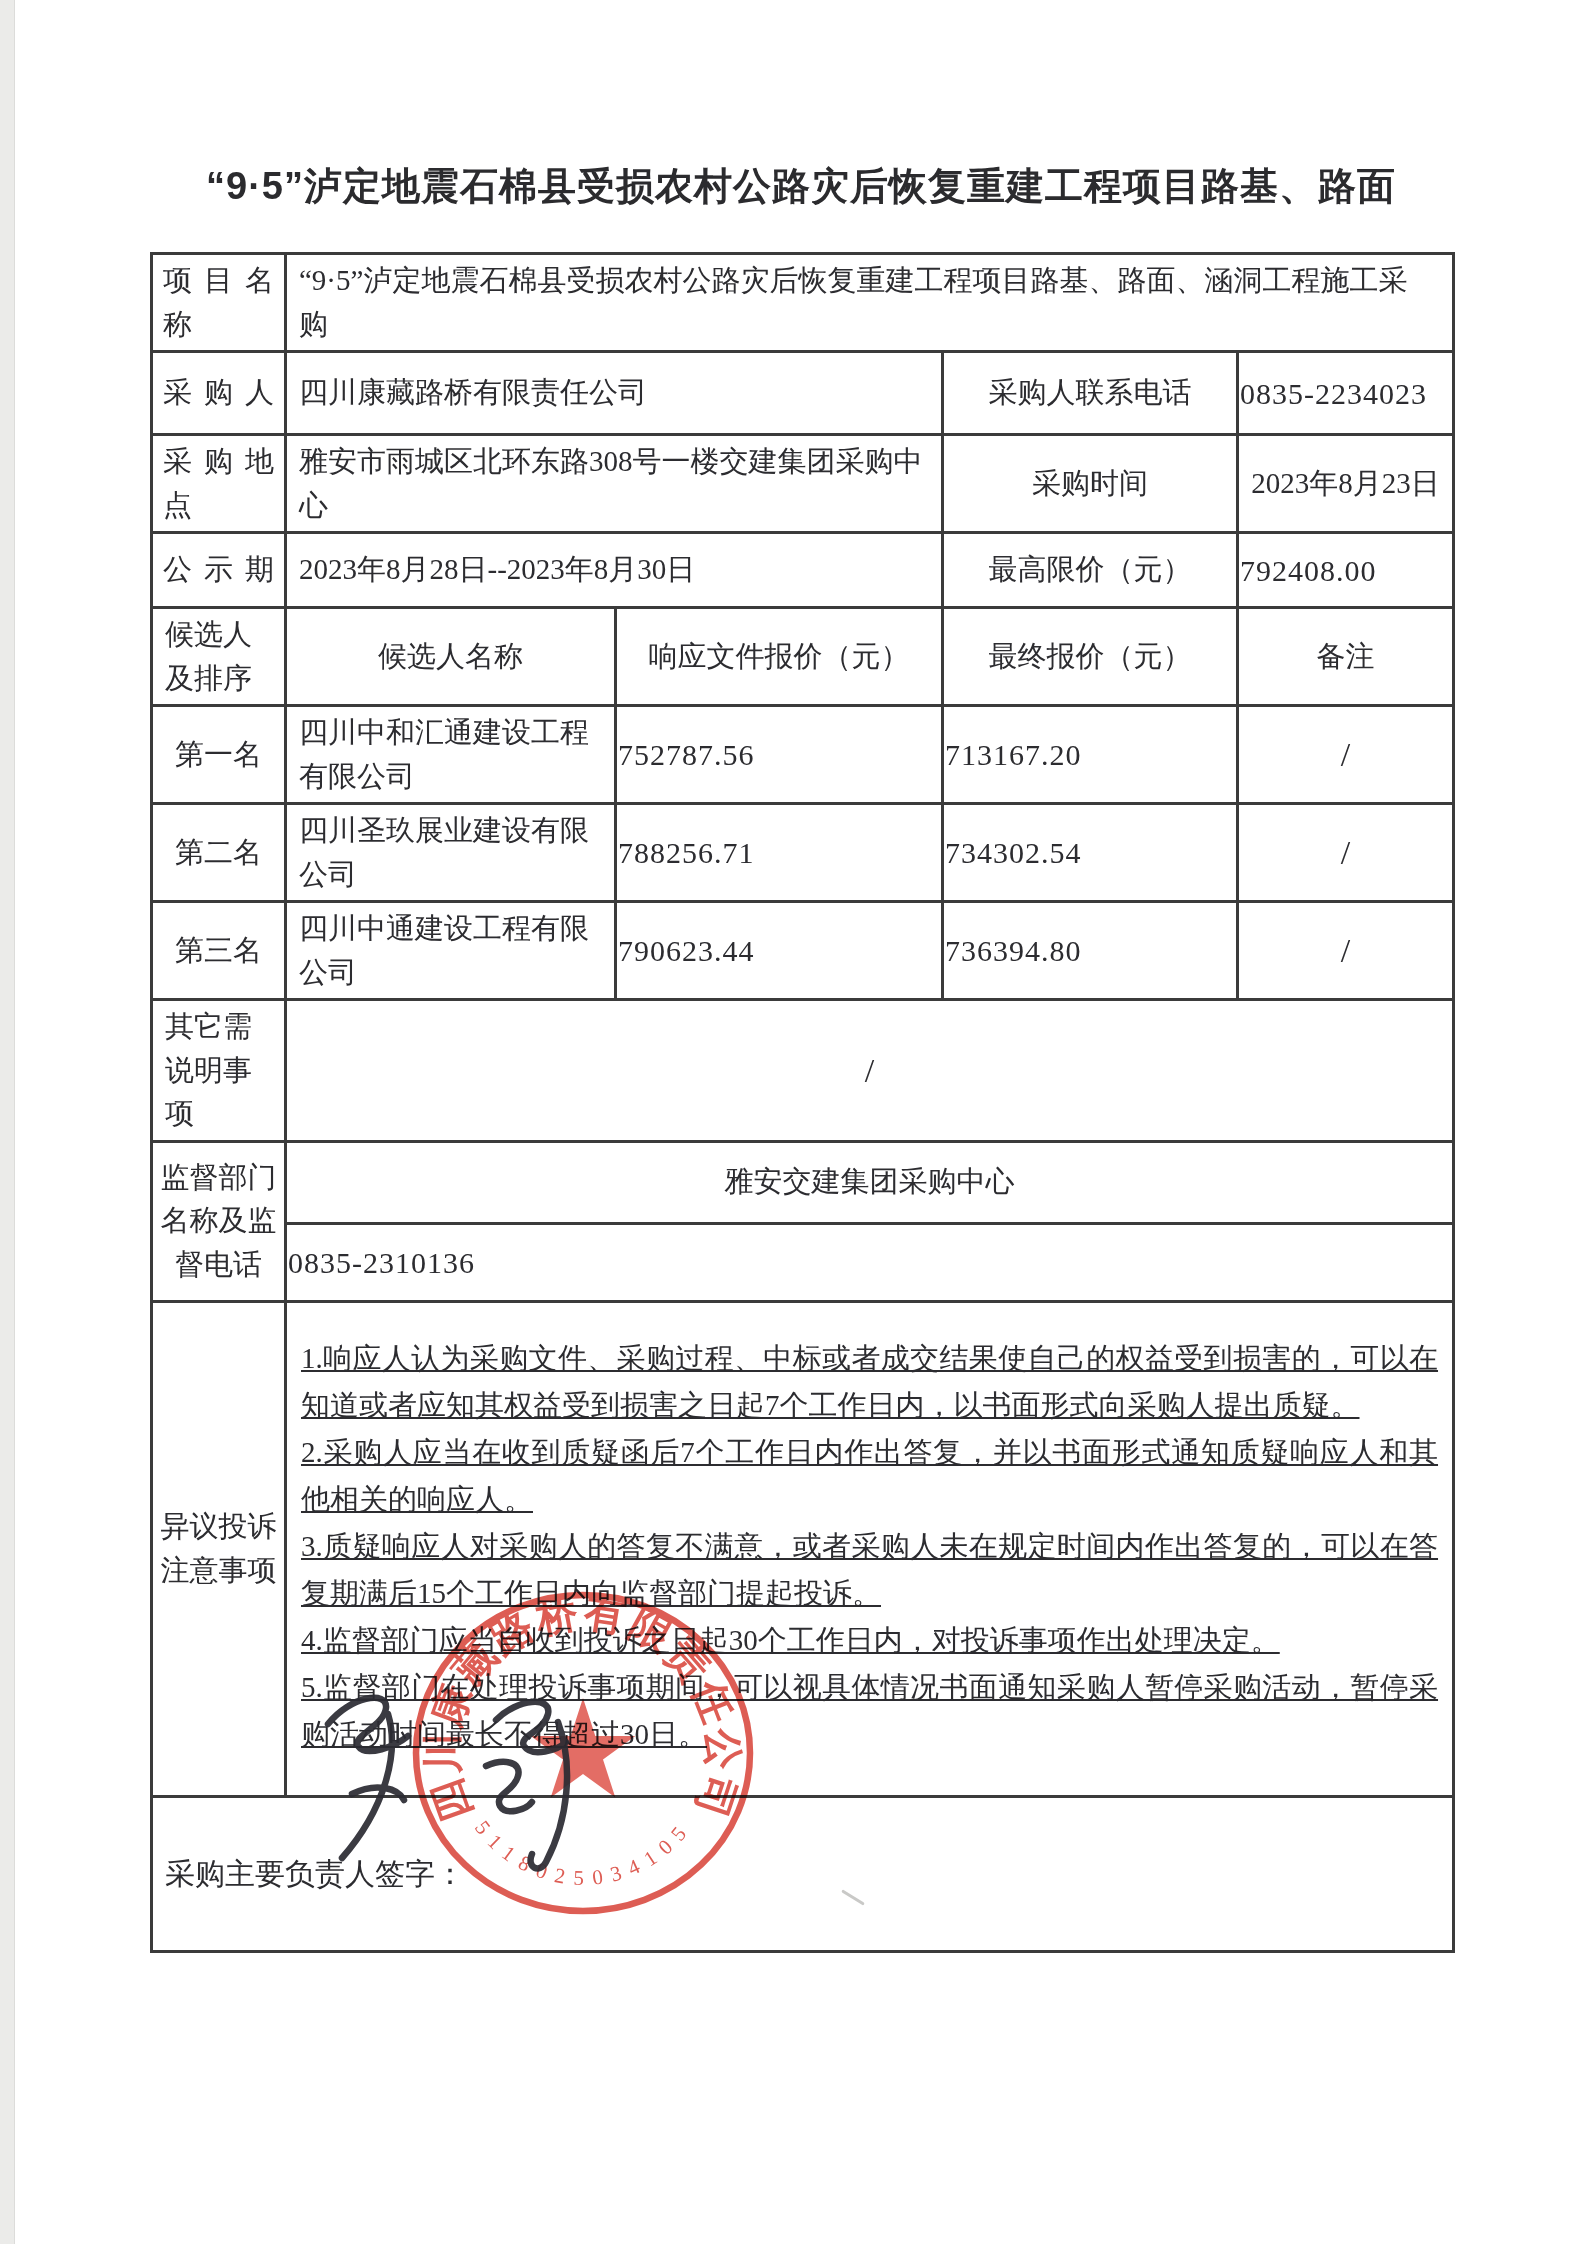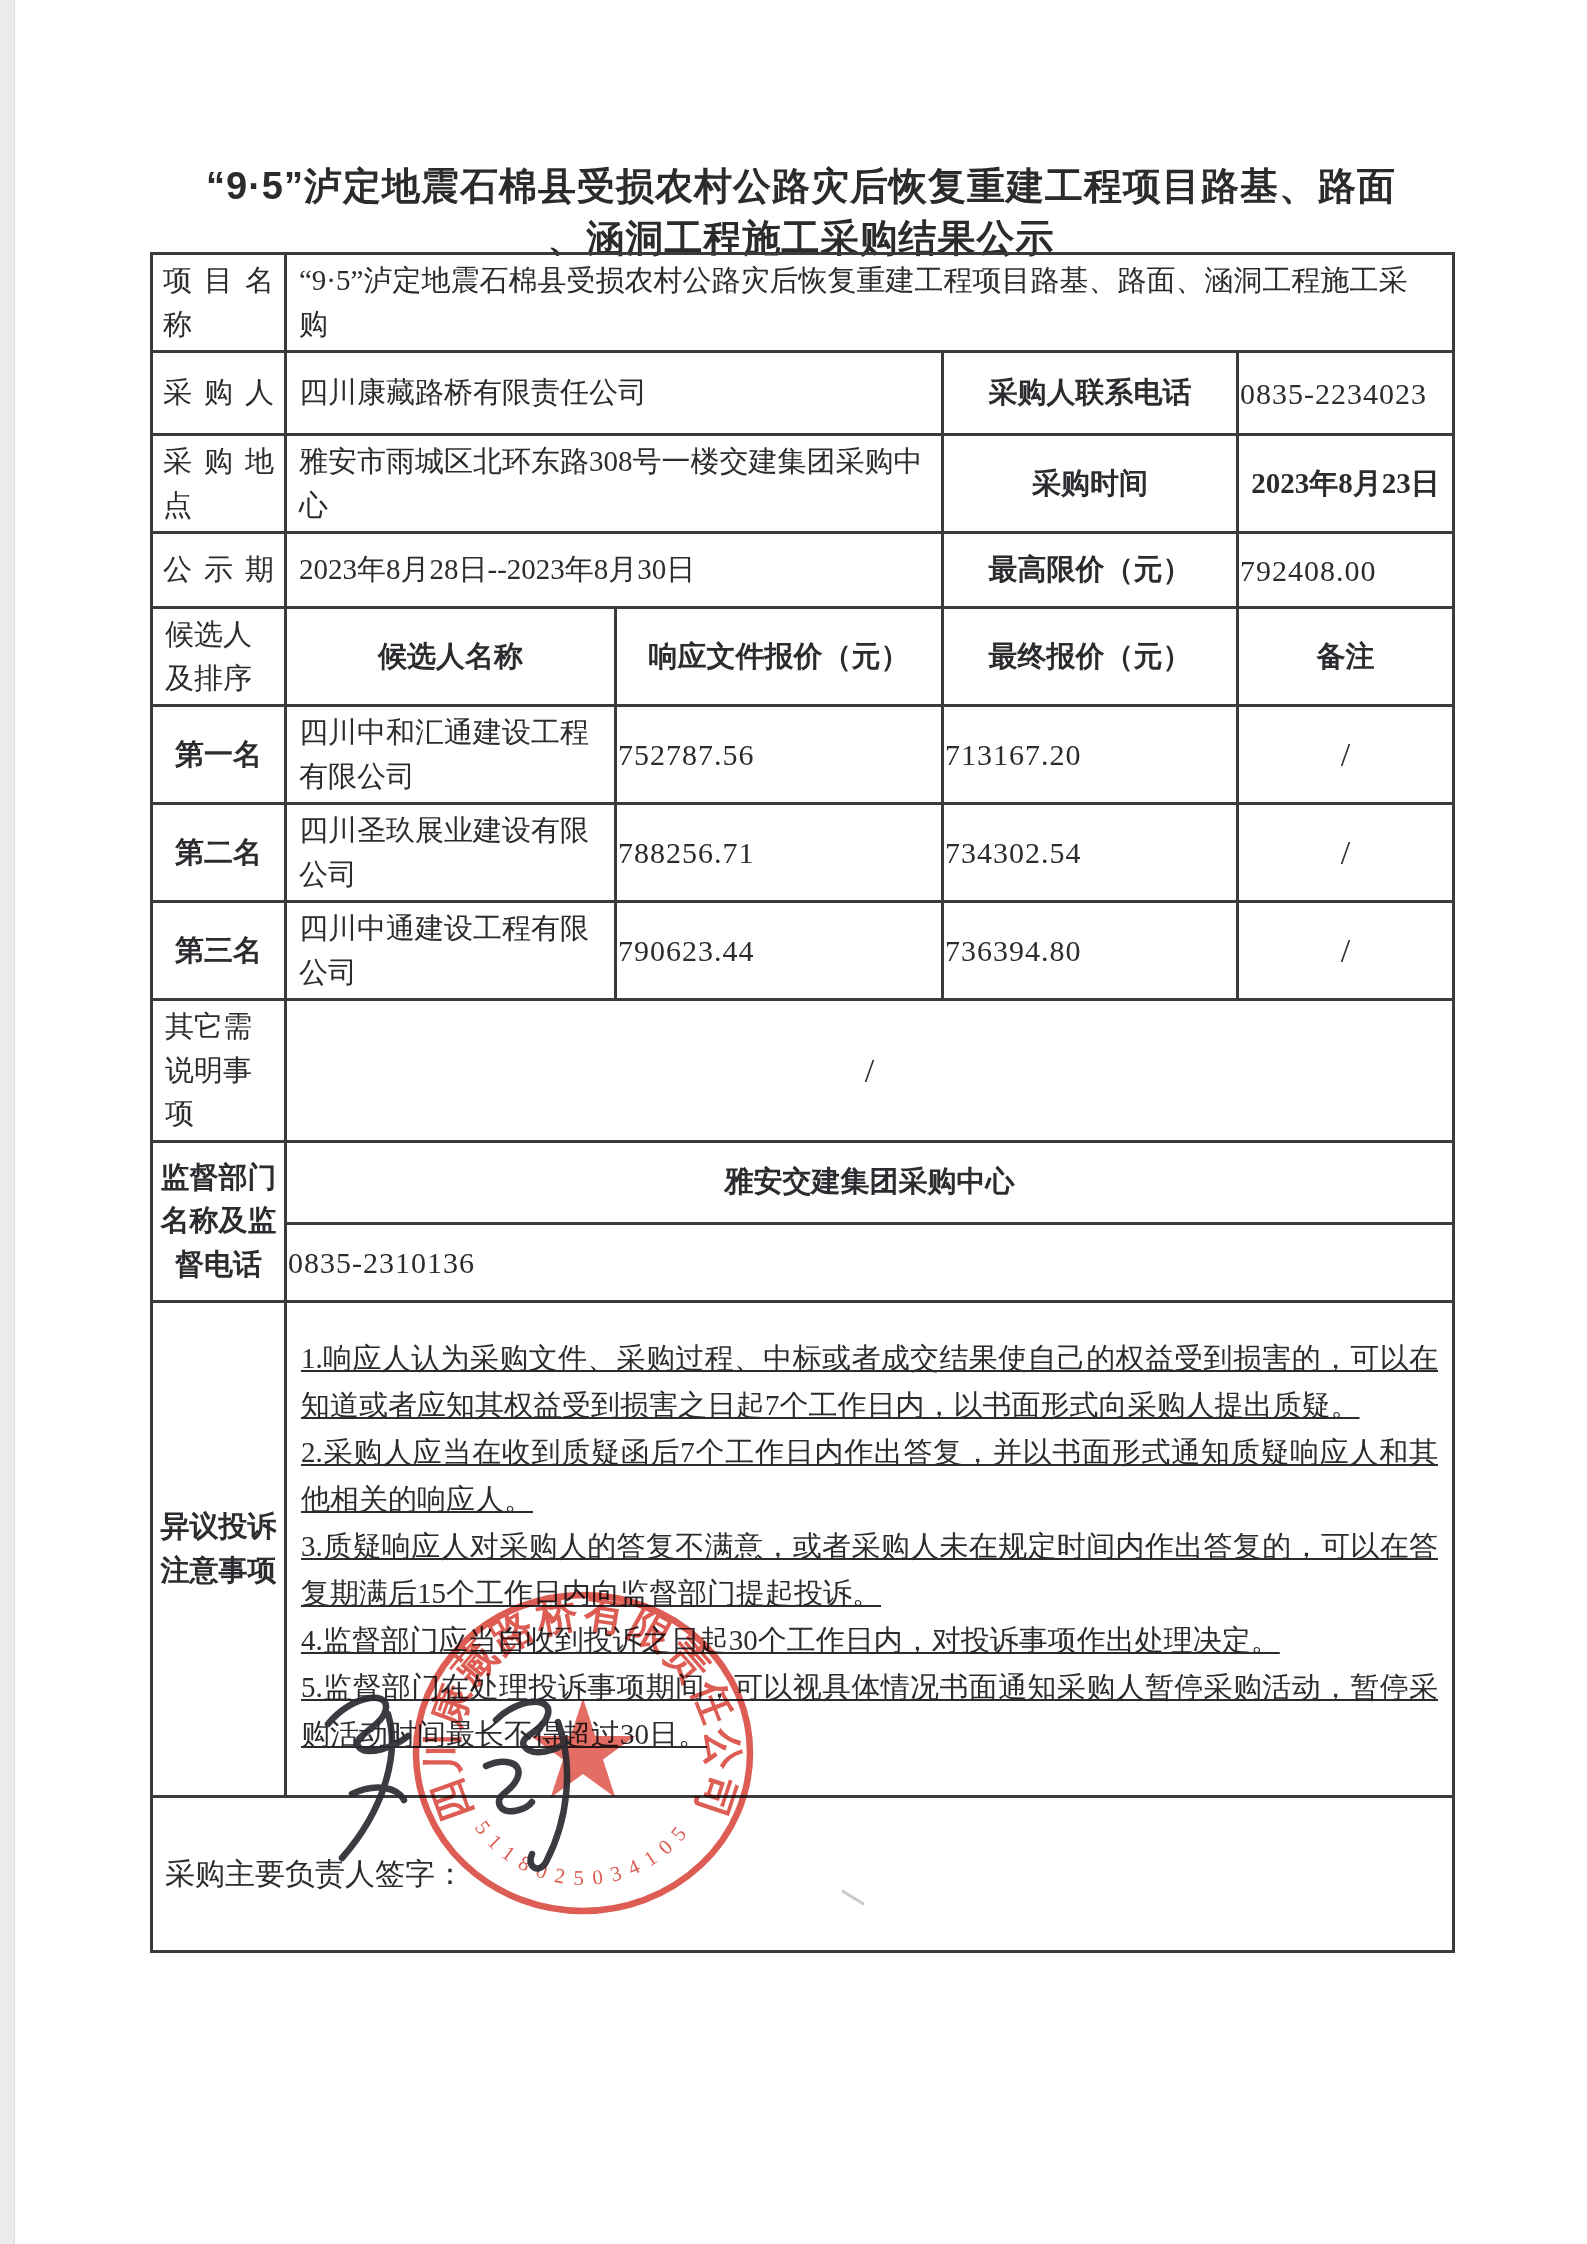--- a/index.html
+++ b/index.html
@@ -26,21 +26,21 @@
     border-collapse:collapse;table-layout:fixed;
   }
   td{
     border:3px solid #3b3b3b;
     font-size:29px;line-height:1.5;
     vertical-align:middle;
     overflow:hidden;
     word-break:break-all;
   }
   td.just{text-align:justify;text-align-last:justify;padding:2px 10px;}
-  td.cen{text-align:center;padding:12px 6px;font-weight:bold;}
+  td.cen{text-align:center;padding:12px 6px;}
   td.lft{text-align:left;padding:4px 16px 4px 12px;}
   td.num{font-size:30px;letter-spacing:1px;}
   td.slash{text-align:center;font-size:34px;}
   td.notes{padding:10px 14px 14px 14px;vertical-align:middle;}
   .note-line{text-align:justify;line-height:47px;text-decoration:underline;}
   .sign-cell{padding-left:12px;font-size:30px;}
   .stamp{
     position:absolute;left:403px;top:1583px;width:360px;height:340px;
     opacity:.88;mix-blend-mode:multiply;pointer-events:none;
   }
@@ -53,21 +53,20 @@
     background:#c9c9c7;border-radius:2px;transform:rotate(32deg);
   }
 </style>
 </head>
 <body>
 
 <div class="scan-edge-left"></div>
 
 <div class="doc-title">
   <div>“9·5”泸定地震石棉县受损农村公路灾后恢复重建工程项目路基、路面</div>
-  <div>、涵洞工程施工采购结果公示</div>
 </div>
 
 <table class="main">
   <colgroup>
     <col style="width:134px">
       <col style="width:330px">
       <col style="width:327px">
       <col style="width:295px">
       <col style="width:216px">
   </colgroup>

